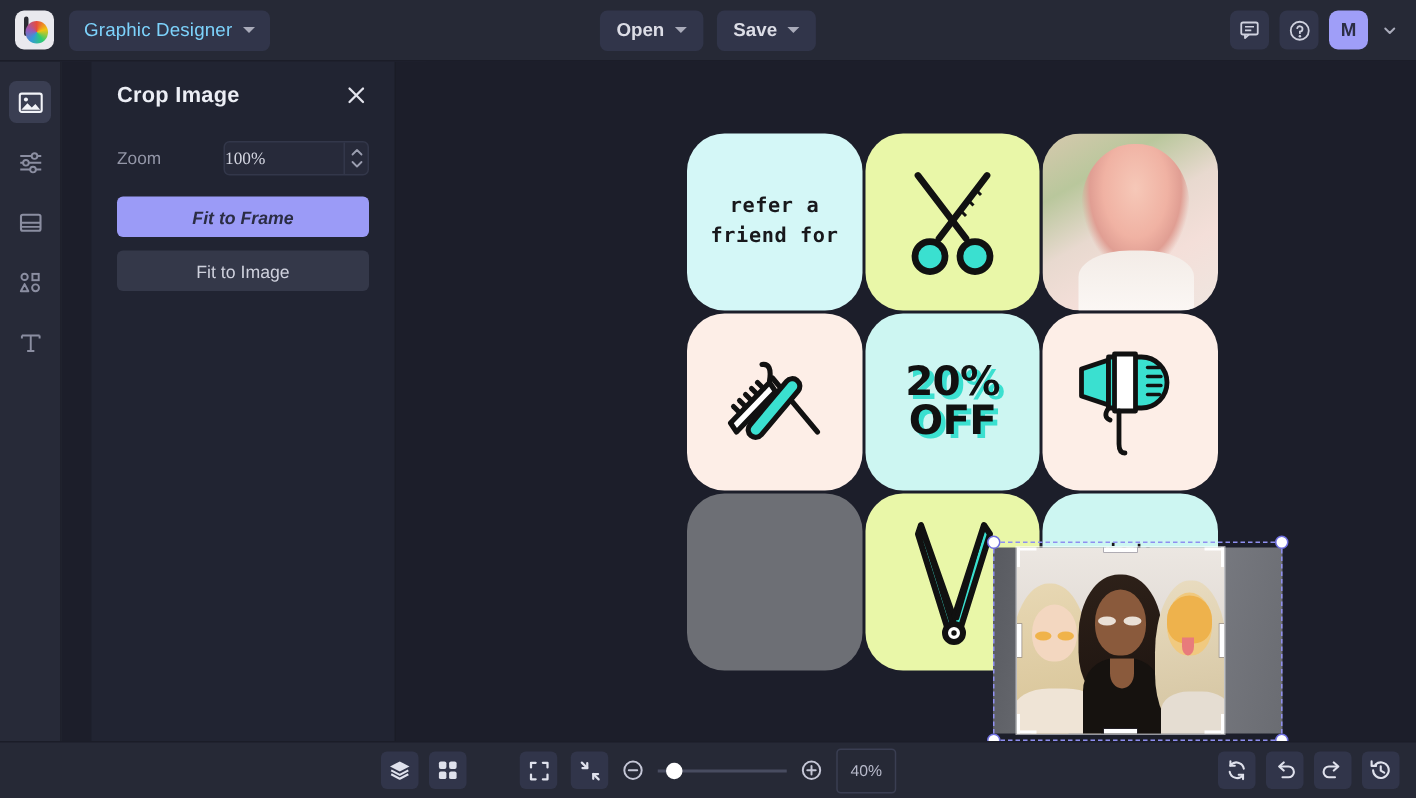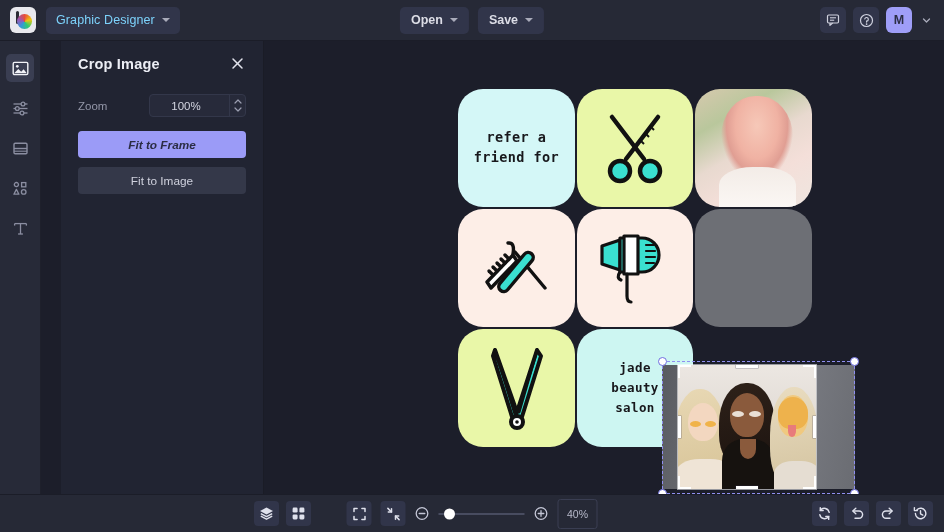--- a/index.html
+++ b/index.html
@@ -92,24 +92,24 @@
   .panel-title { font-size: 14.5px; color: #eceef5; font-weight: bold; letter-spacing: .2px; }
   .close-x { cursor: pointer; display: flex; padding: 2px; }
   .zoom-row { display: flex; align-items: center; justify-content: space-between; margin-bottom: 14px; }
   .zoom-lbl { font-size: 11.5px; color: #9497a8; }
   .zoom-field {
     width: 97px; height: 23px; background: #272a3a;
     border: 1px solid #33374a; border-radius: 4px;
     display: flex; align-items: center; position: relative;
   }
   .zoom-val {
-    flex: 1; text-align: center; padding-right: 7px;
+    flex: 1; text-align: left; padding-right: 7px;
     font-size: 11.5px; color: #d3d5e0;
     background: none; border: none; outline: none;
-    font-family: Liberation Sans, sans-serif;
+    font-family: Liberation Serif, serif;
   }
   .spin {
     width: 16px; height: 100%; border-left: 1px solid #33374a;
     display: flex; flex-direction: column; align-items: center; justify-content: center; gap: 3px;
     cursor: pointer;
   }
   .pbtn {
     width: 100%; height: 27px; border-radius: 4px; border: none;
     font-size: 11.8px; cursor: pointer; margin-bottom: 9px;
     font-family: "Liberation Sans", sans-serif;
@@ -403,20 +403,26 @@
                 <line x1="34" y1="29" x2="30" y2="25"></line>
                 <line x1="30" y1="33" x2="26" y2="29"></line>
                 <line x1="26" y1="37" x2="22" y2="33"></line>
                 <line x1="22" y1="41" x2="18" y2="37"></line>
                 <line x1="18" y1="45" x2="14" y2="41"></line>
               </g>
             </g>
           </svg>
         </div>
 
+        <div class="cell" style="background:#cdf6f2">
+          <div class="off-txt">
+            <div>20%</div>
+            <div>OFF</div>
+          </div>
+        </div>
 
         <div class="cell" style="background:#fdeee7">
           <svg width="82" height="80" viewBox="0 0 82 80">
             <g stroke="#111" stroke-width="3.2" stroke-linejoin="round" stroke-linecap="round">
               <path d="M8 18 L26 12 L26 42 L8 36 Z" fill="#3ae0d0"></path>
               <path d="M26 10 L48 10 A17 17 0 0 1 48 44 L26 44 Z" fill="#3ae0d0"></path>
               <rect x="30" y="8" width="14" height="38" fill="#fff"></rect>
               <path d="M33 46 L33 68 Q33 74 37 74" fill="none"></path>
               <path d="M26 44 Q22 50 27 52" fill="none"></path>
               <g stroke-width="2.2">

